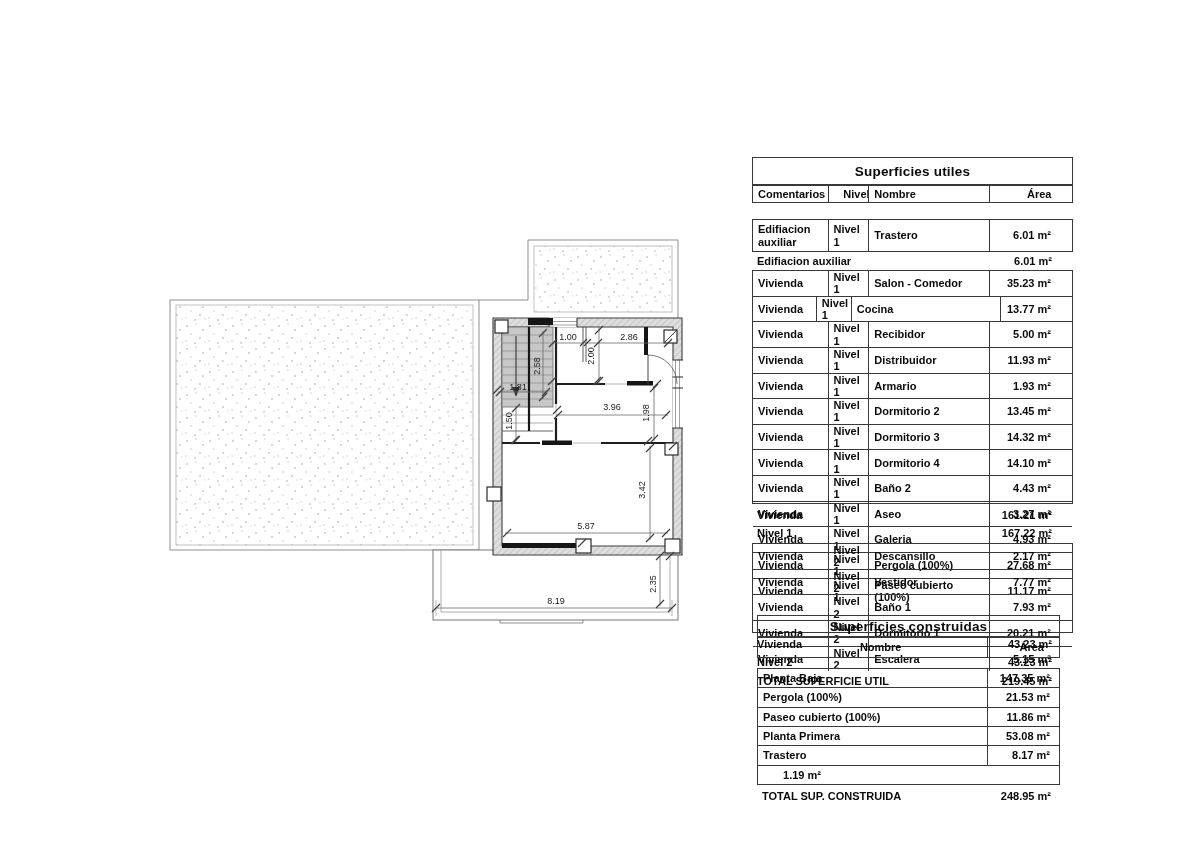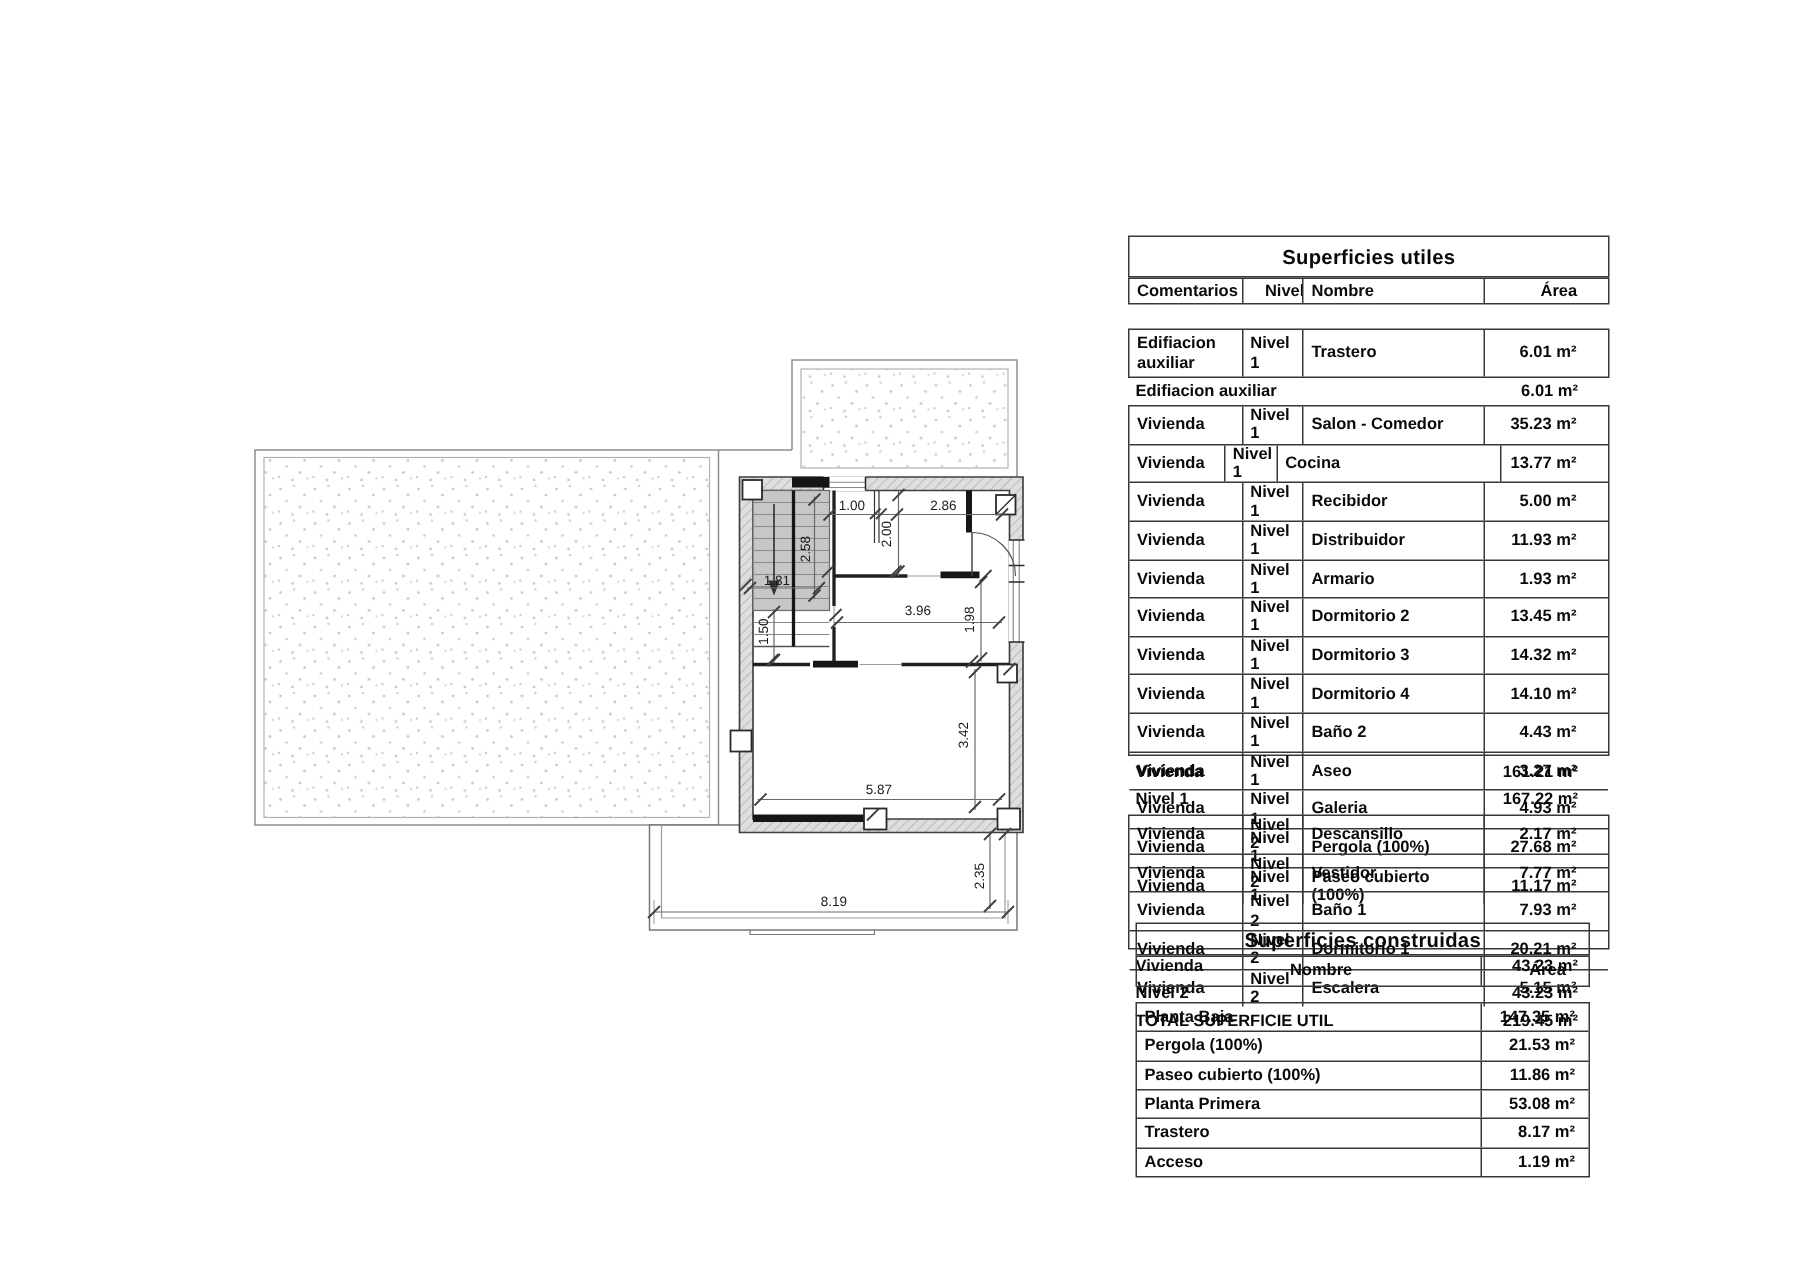--- a/index.html
+++ b/index.html
@@ -330,19 +330,22 @@
         </div>
         <div class="trow">
           <div class="tcell" style="width: 231px;">Planta Primera</div>
           <div class="tcell ar" style="width: 72px;">53.08 m²</div>
         </div>
         <div class="trow">
           <div class="tcell" style="width: 231px;">Trastero</div>
           <div class="tcell ar" style="width: 72px;">8.17 m²</div>
         </div>
         <div class="trow">
-          <div class="tcell" style="width: 231px;">Acceso</div>
           <div class="tcell ar" style="width: 72px;">1.19 m²</div>
         </div>
       </div>
+  <div class="sum" style="top:787px">
+        <span>TOTAL SUP. CONSTRUIDA</span>
+        <span class="val">248.95 m²</span>
+      </div>
 </div>
 
 </div>
 
 </body></html>

